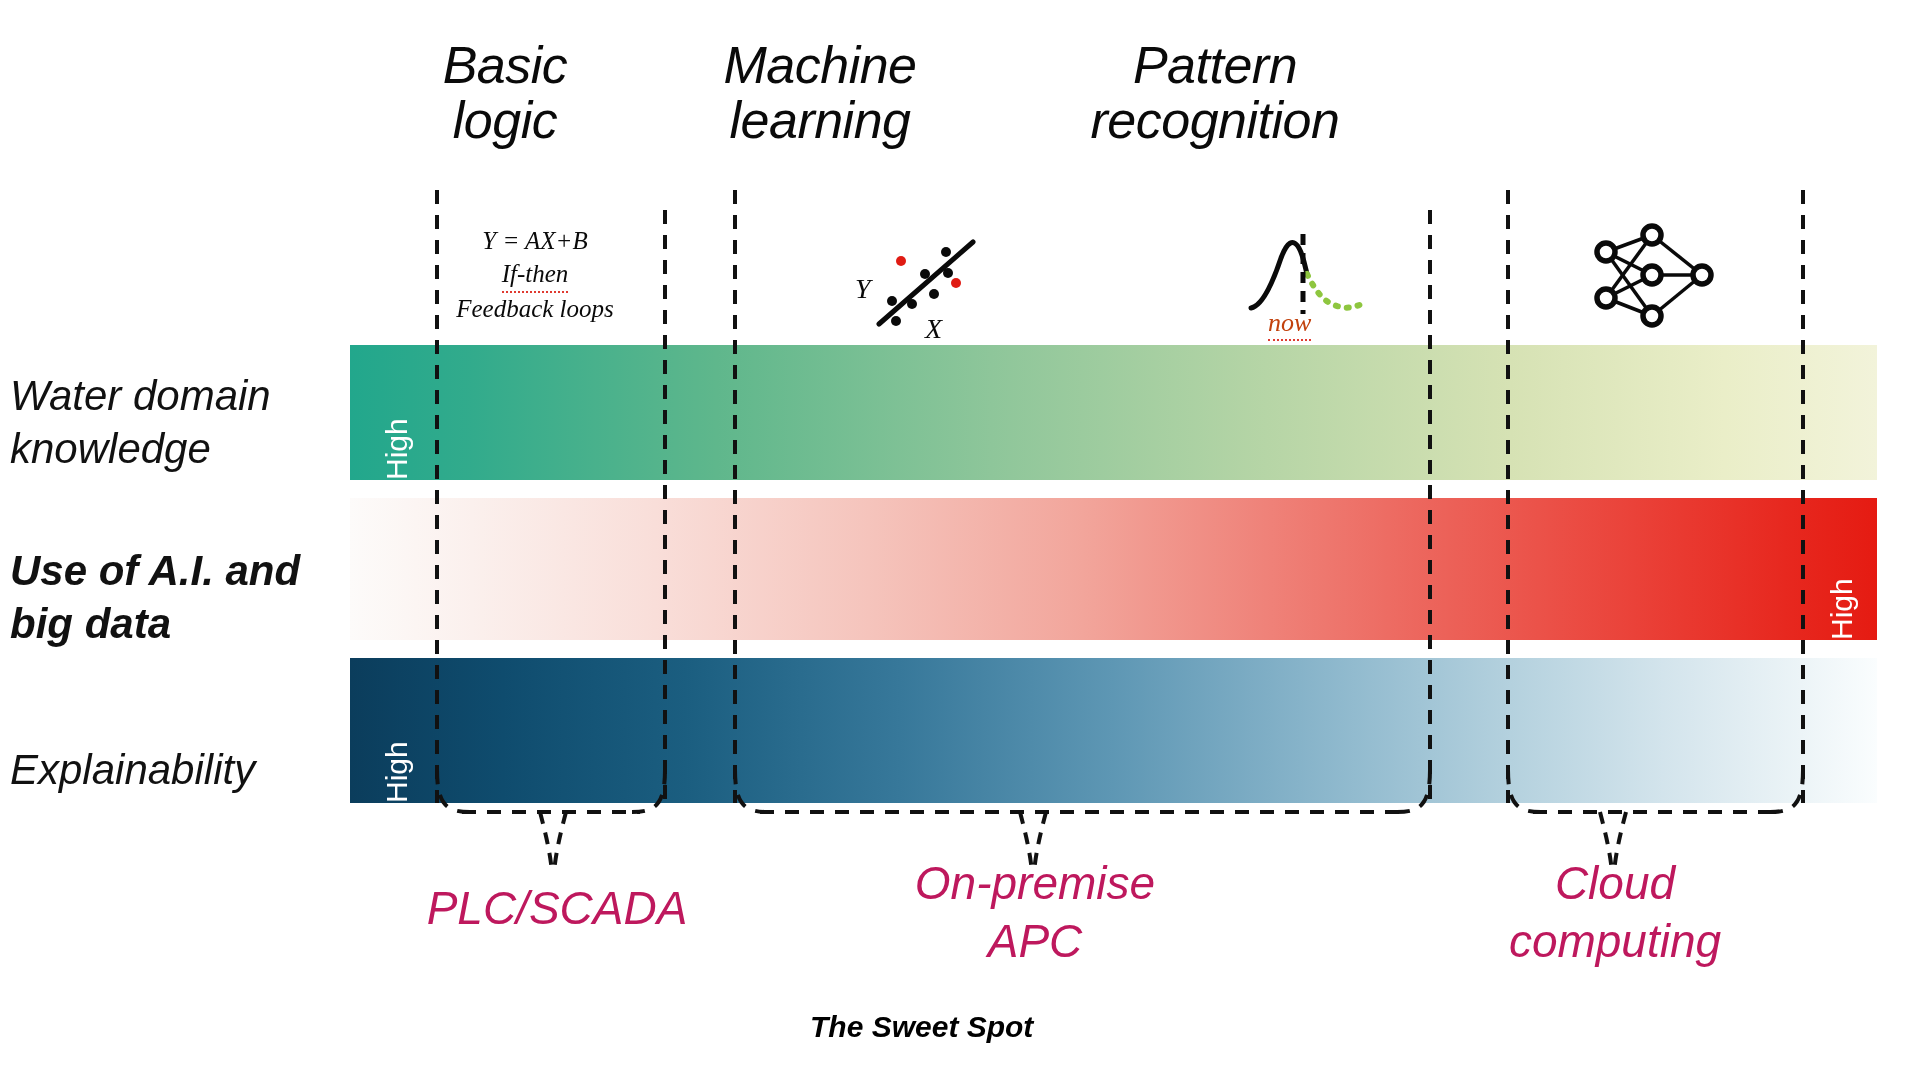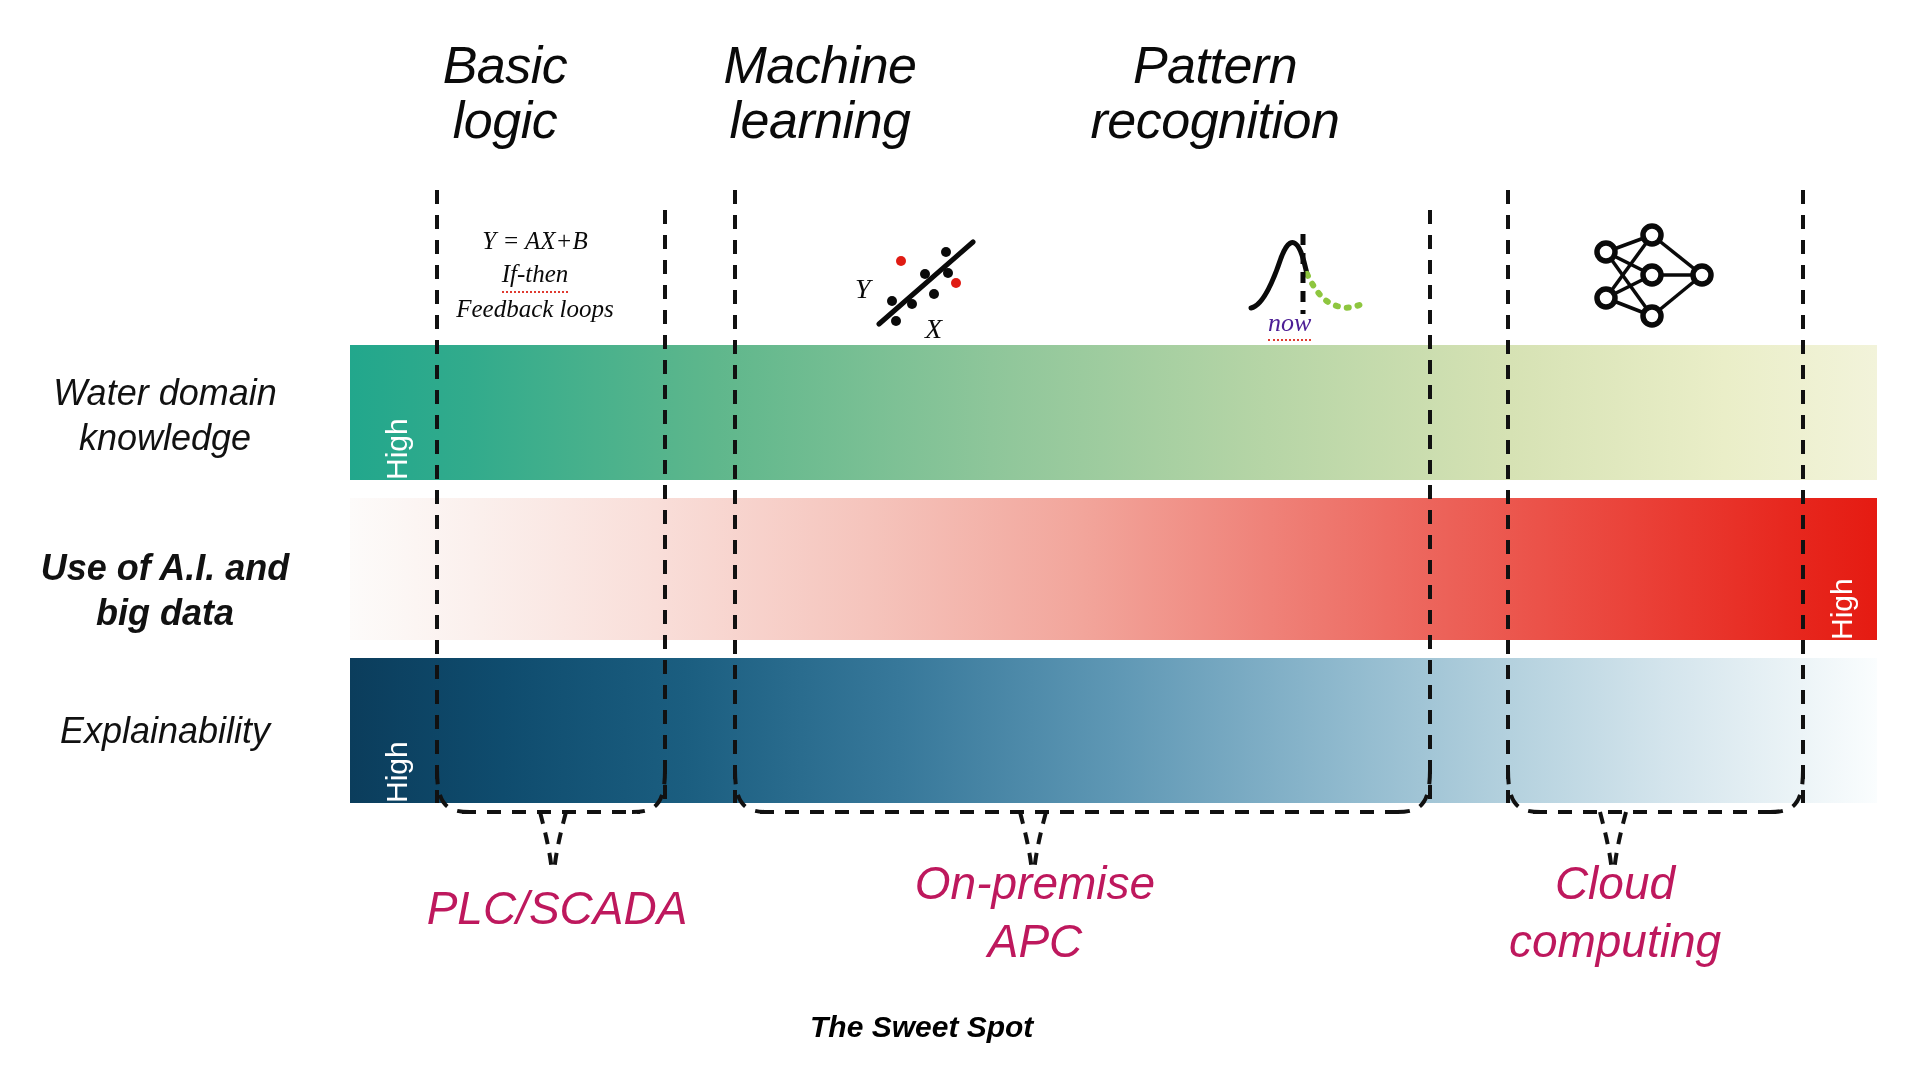--- a/index.html
+++ b/index.html
@@ -25,23 +25,23 @@
     font-size: 52px;
     line-height: 1.05;
     color: #0a0a0a;
     letter-spacing: -0.5px;
     white-space: pre-line;
   }
 
   
   .row-label {
     position: absolute;
-    text-align: center;
-    font-style: italic;
-    font-size: 36px;
+    text-align: left;
+    font-style: italic;
+    font-size: 42px;
     line-height: 1.25;
     color: #111111;
     white-space: pre-line;
   }
 
   
   .band {
     position: absolute;
     left: 350px;
     width: 1527px;
@@ -152,21 +152,21 @@
     <circle cx="101" cy="55" r="5" fill="#e01b13"></circle>
   </svg>
   <div style="position:absolute; left:855px; top:273px; font-family:'Liberation Serif',serif; font-style:italic; font-size:28px; color:#0a0a0a;">Y</div>
   <div style="position:absolute; left:925px; top:313px; font-family:'Liberation Serif',serif; font-style:italic; font-size:28px; color:#0a0a0a;">X</div>
 
   <svg class="icon-svg" style="left:1245px; top:222px;" width="150" height="110" viewBox="0 0 150 110">
     <path d="M6,86 C16,84 26,66 36,36 C42,20 48,16 54,26 C58,33 60,44 62,52" fill="none" stroke="#0a0a0a" stroke-width="5" stroke-linecap="round"></path>
     <path d="M62,52 C70,68 78,80 92,84 C104,88 114,84 122,79" fill="none" stroke="#8ec63f" stroke-width="6" stroke-linecap="round" stroke-dasharray="2 9"></path>
     <line x1="58" y1="12" x2="58" y2="92" stroke="#0a0a0a" stroke-width="5" stroke-dasharray="11 8"></line>
   </svg>
-  <div style="position:absolute; left:1268px; top:308px; font-family:'Liberation Serif',serif; font-style:italic; font-size:26px; color:#4c1d95;">
+  <div style="position:absolute; left:1268px; top:308px; font-family:'Liberation Serif',serif; font-style:italic; font-size:26px; color:#c2410c;">
     <span class="spell-err">now</span>
   </div>
 
   <svg class="icon-svg" style="left:1580px; top:222px;" width="150" height="110" viewBox="0 0 150 110">
     <g stroke="#0a0a0a" stroke-width="3.5" fill="none">
       <line x1="26" y1="30" x2="72" y2="13"></line>
       <line x1="26" y1="30" x2="72" y2="53"></line>
       <line x1="26" y1="30" x2="72" y2="94"></line>
       <line x1="26" y1="76" x2="72" y2="13"></line>
       <line x1="26" y1="76" x2="72" y2="53"></line>
@@ -182,21 +182,21 @@
       <circle cx="72" cy="53" r="9"></circle>
       <circle cx="72" cy="94" r="9"></circle>
       <circle cx="122" cy="53" r="9"></circle>
     </g>
   </svg>
 
   <div class="row-label" style="left:10px; top:370px; width:310px;">Water domain
 knowledge</div>
   <div class="row-label" style="left:10px; top:545px; width:310px;font-weight:bold;">Use of A.I. and
 big data</div>
-  <div class="row-label" style="left:10px; top:708px; width:310px;font-style:italic;">Explainability</div>
+  <div class="row-label" style="left:10px; top:744px; width:310px;font-style:italic;">Explainability</div>
 
   <div class="band band-green" style="top:345px; height:135px;">
     <div class="band-high" style="left:30px; height:135px; display:flex; align-items:center;">High</div>
   </div>
 
   <div class="band band-red" style="top:498px; height:142px;">
     <div class="band-high" style="right:18px; height:142px; display:flex; align-items:center;">High</div>
   </div>
 
   <div class="band band-blue" style="top:658px; height:145px;">

